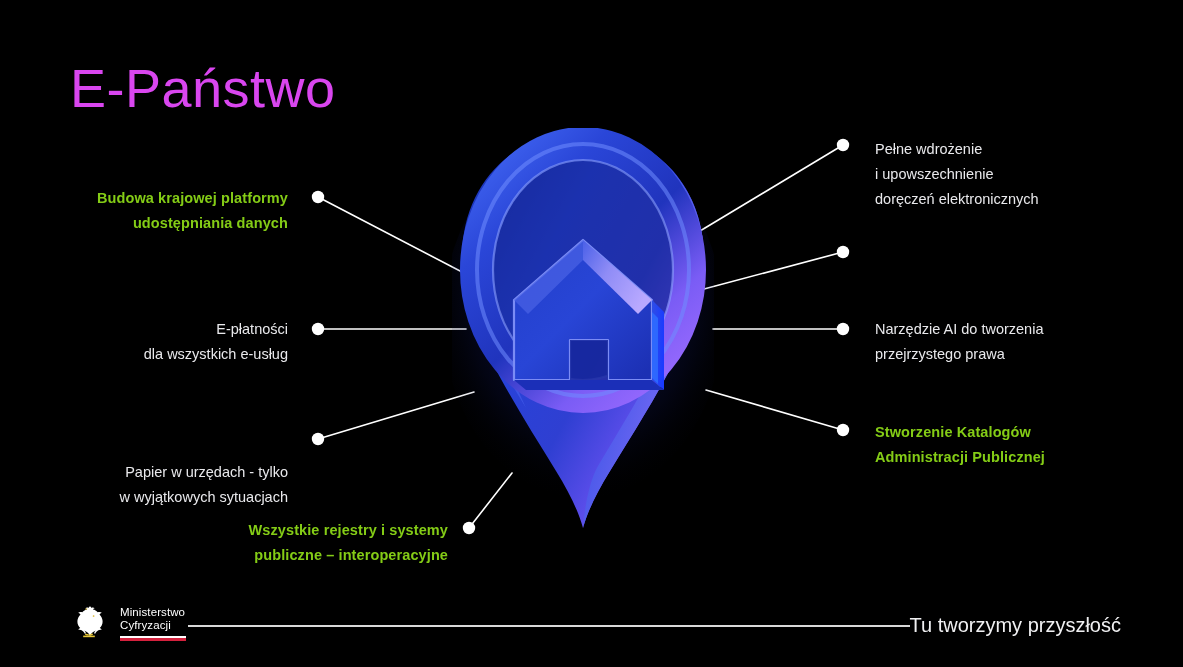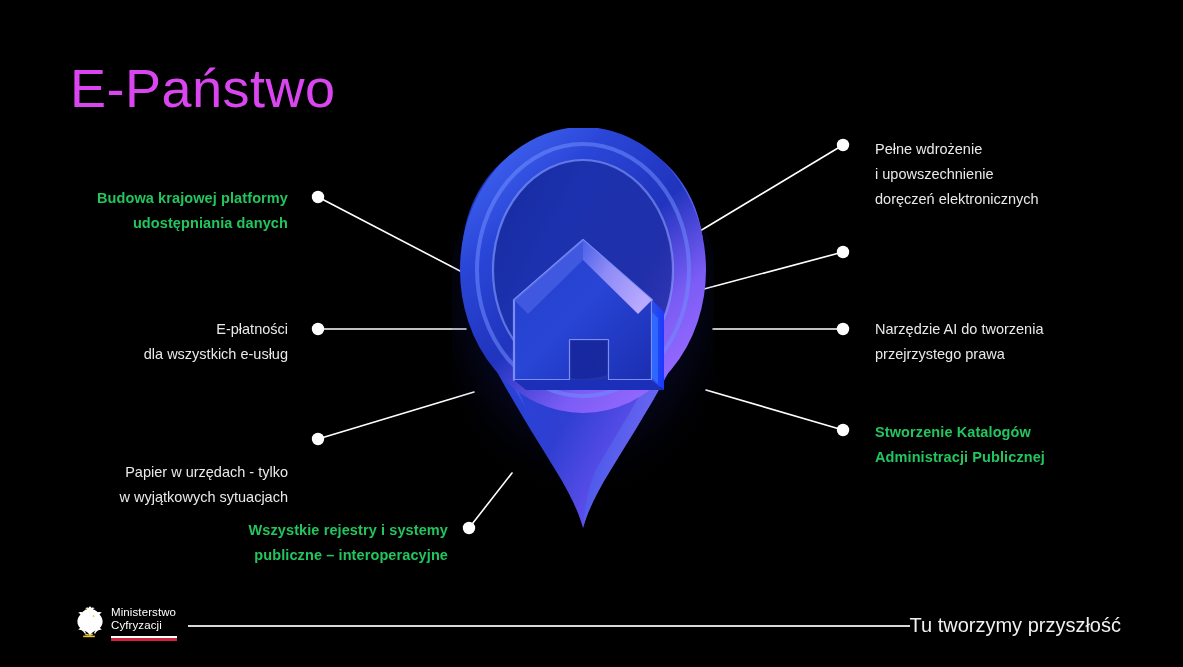--- a/index.html
+++ b/index.html
@@ -47,21 +47,21 @@
   .label {
     position: absolute;
     font-size: 14.5px;
     line-height: 25px;
     color: #e9e9ec;
     white-space: pre-line;
   }
   .label.right { text-align: left; }
   .label.left  { text-align: right; }
   .label.accent {
-    color: #22c55e;
+    color: #84cc16;
     font-weight: bold;
     letter-spacing: 0.1px;
   }
 
   
   .pin-wrap {
     position: absolute;
     left: 452px;
     top: 128px;
     width: 262px;
@@ -86,21 +86,21 @@
     color: #f0f0f2;
     white-space: nowrap;
   }
   .logo {
     position: absolute;
     left: 72px;
     top: 601px;
     height: 44px;
     display: flex;
     align-items: center;
-    gap: 5px;
+    gap: 14px;
   }
   .logo-eagle { width: 34px; height: 40px; display: block; }
   .logo-textblock { display: flex; flex-direction: column; justify-content: center; }
   .logo-line {
     font-size: 11.5px;
     line-height: 13.5px;
     color: #ffffff;
     letter-spacing: 0.1px;
     white-space: nowrap;
   }

